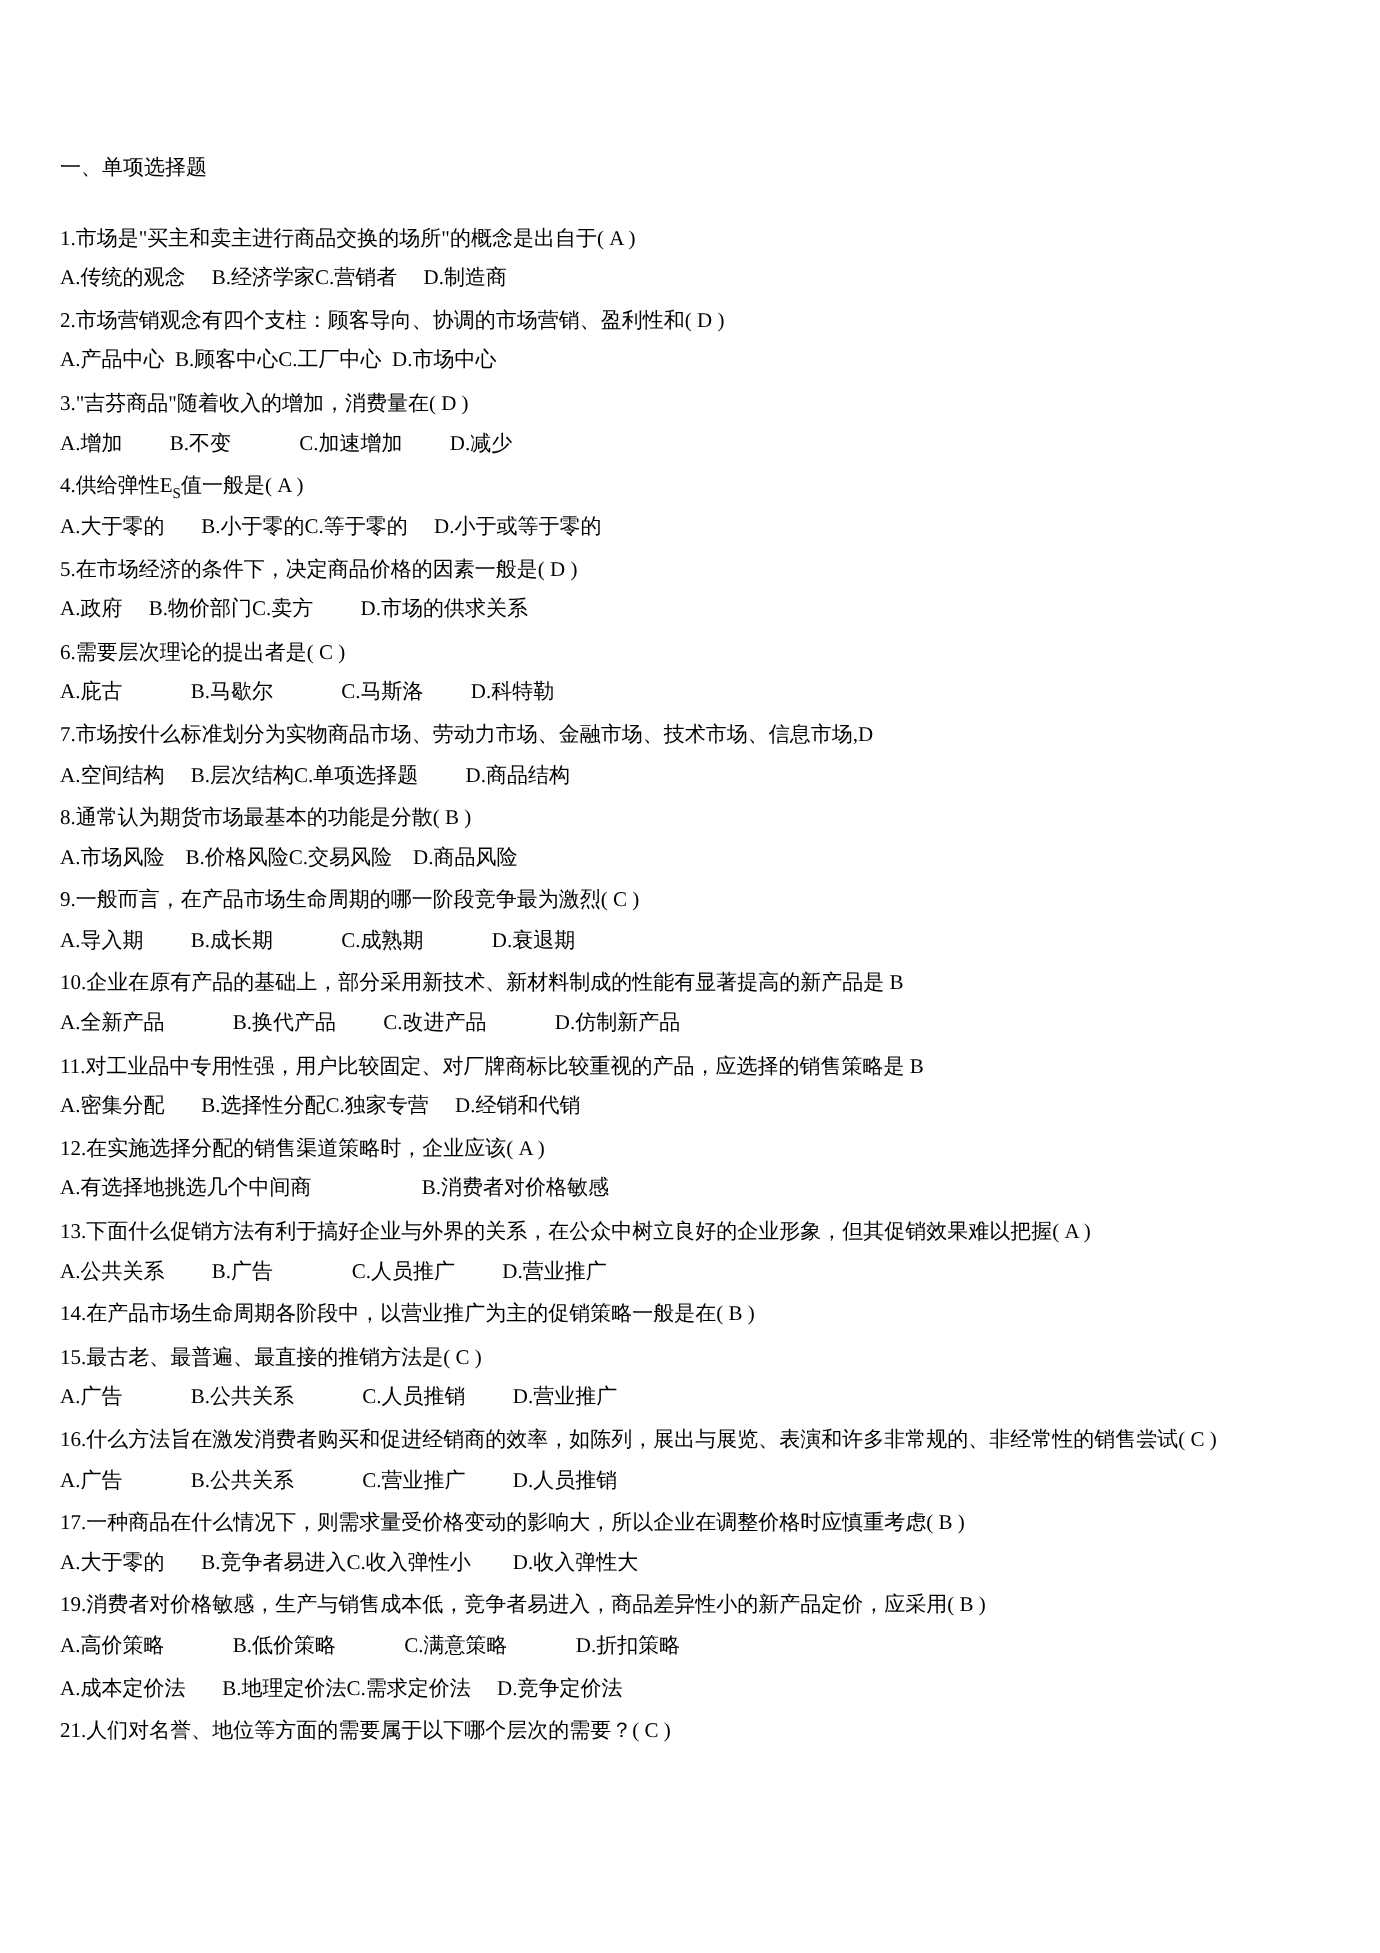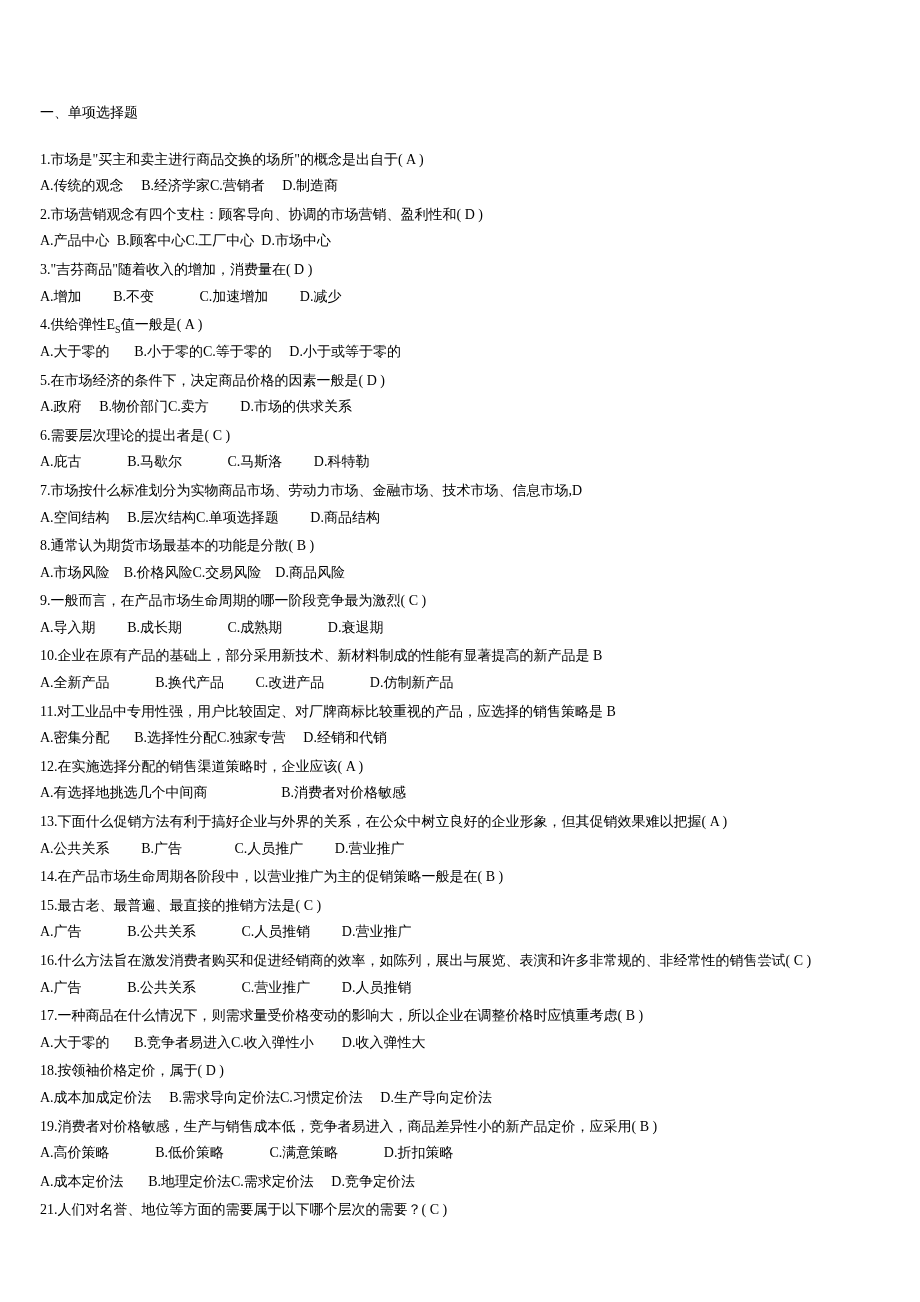--- a/index.html
+++ b/index.html
@@ -101,24 +101,20 @@
     </div>
     <div class="question">
       <span class="q-text">16.什么方法旨在激发消费者购买和促进经销商的效率，如陈列，展出与展览、表演和许多非常规的、非经常性的销售尝试(     C   )</span>
       <span class="options"><span class="opt">A.广告             </span><span class="opt">B.公共关系             </span><span class="opt">C.营业推广         </span><span class="opt">D.人员推销</span></span>
     </div>
     <div class="question">
       <span class="q-text">17.一种商品在什么情况下，则需求量受价格变动的影响大，所以企业在调整价格时应慎重考虑(      B  )</span>
       <span class="options"><span class="opt">A.大于零的       </span><span class="opt">B.竞争者易进入</span><span class="opt">C.收入弹性小        </span><span class="opt">D.收入弹性大</span></span>
     </div>
     <div class="question">
-      <span class="q-text">18.按领袖价格定价，属于(  D     )</span>
-      <span class="options"><span class="opt">A.成本加成定价法     </span><span class="opt">B.需求导向定价法</span><span class="opt">C.习惯定价法     </span><span class="opt">D.生产导向定价法</span></span>
-    </div>
-    <div class="question">
       <span class="q-text">19.消费者对价格敏感，生产与销售成本低，竞争者易进入，商品差异性小的新产品定价，应采用( B      )</span>
       <span class="options"><span class="opt">A.高价策略             </span><span class="opt">B.低价策略             </span><span class="opt">C.满意策略             </span><span class="opt">D.折扣策略</span></span>
     </div>
     <div class="question">
       <span class="options"><span class="opt">A.成本定价法       </span><span class="opt">B.地理定价法</span><span class="opt">C.需求定价法     </span><span class="opt">D.竞争定价法</span></span>
     </div>
     <div class="question">
       <span class="q-text">21.人们对名誉、地位等方面的需要属于以下哪个层次的需要？(      C   )</span>
     </div>
   </div>

